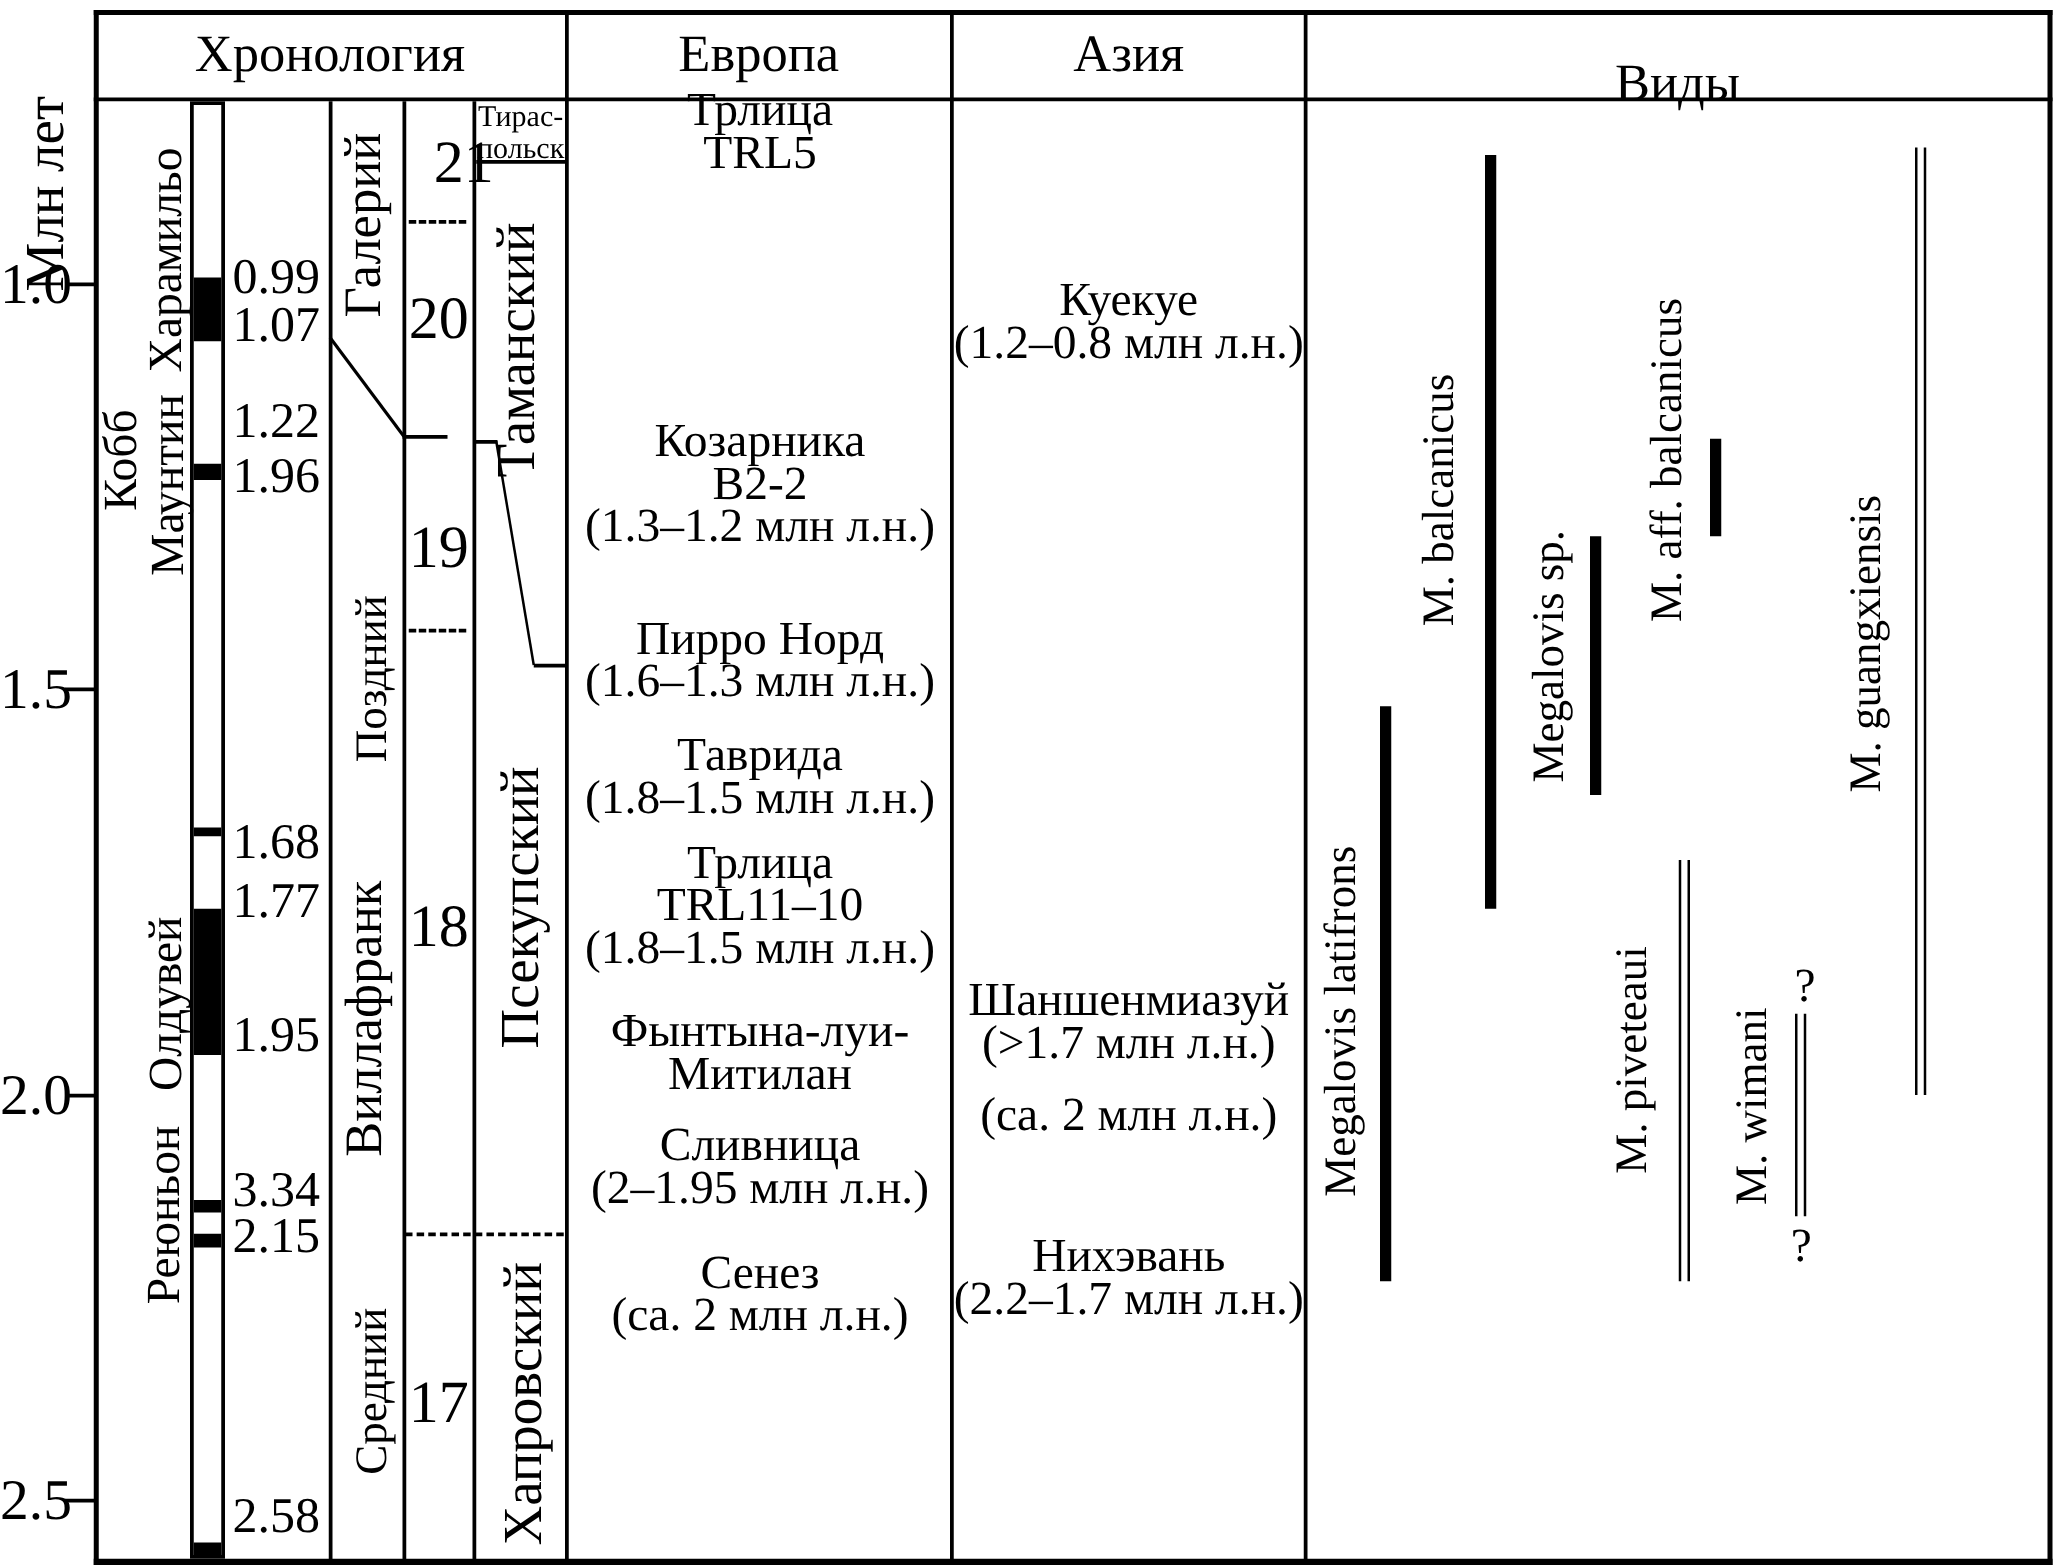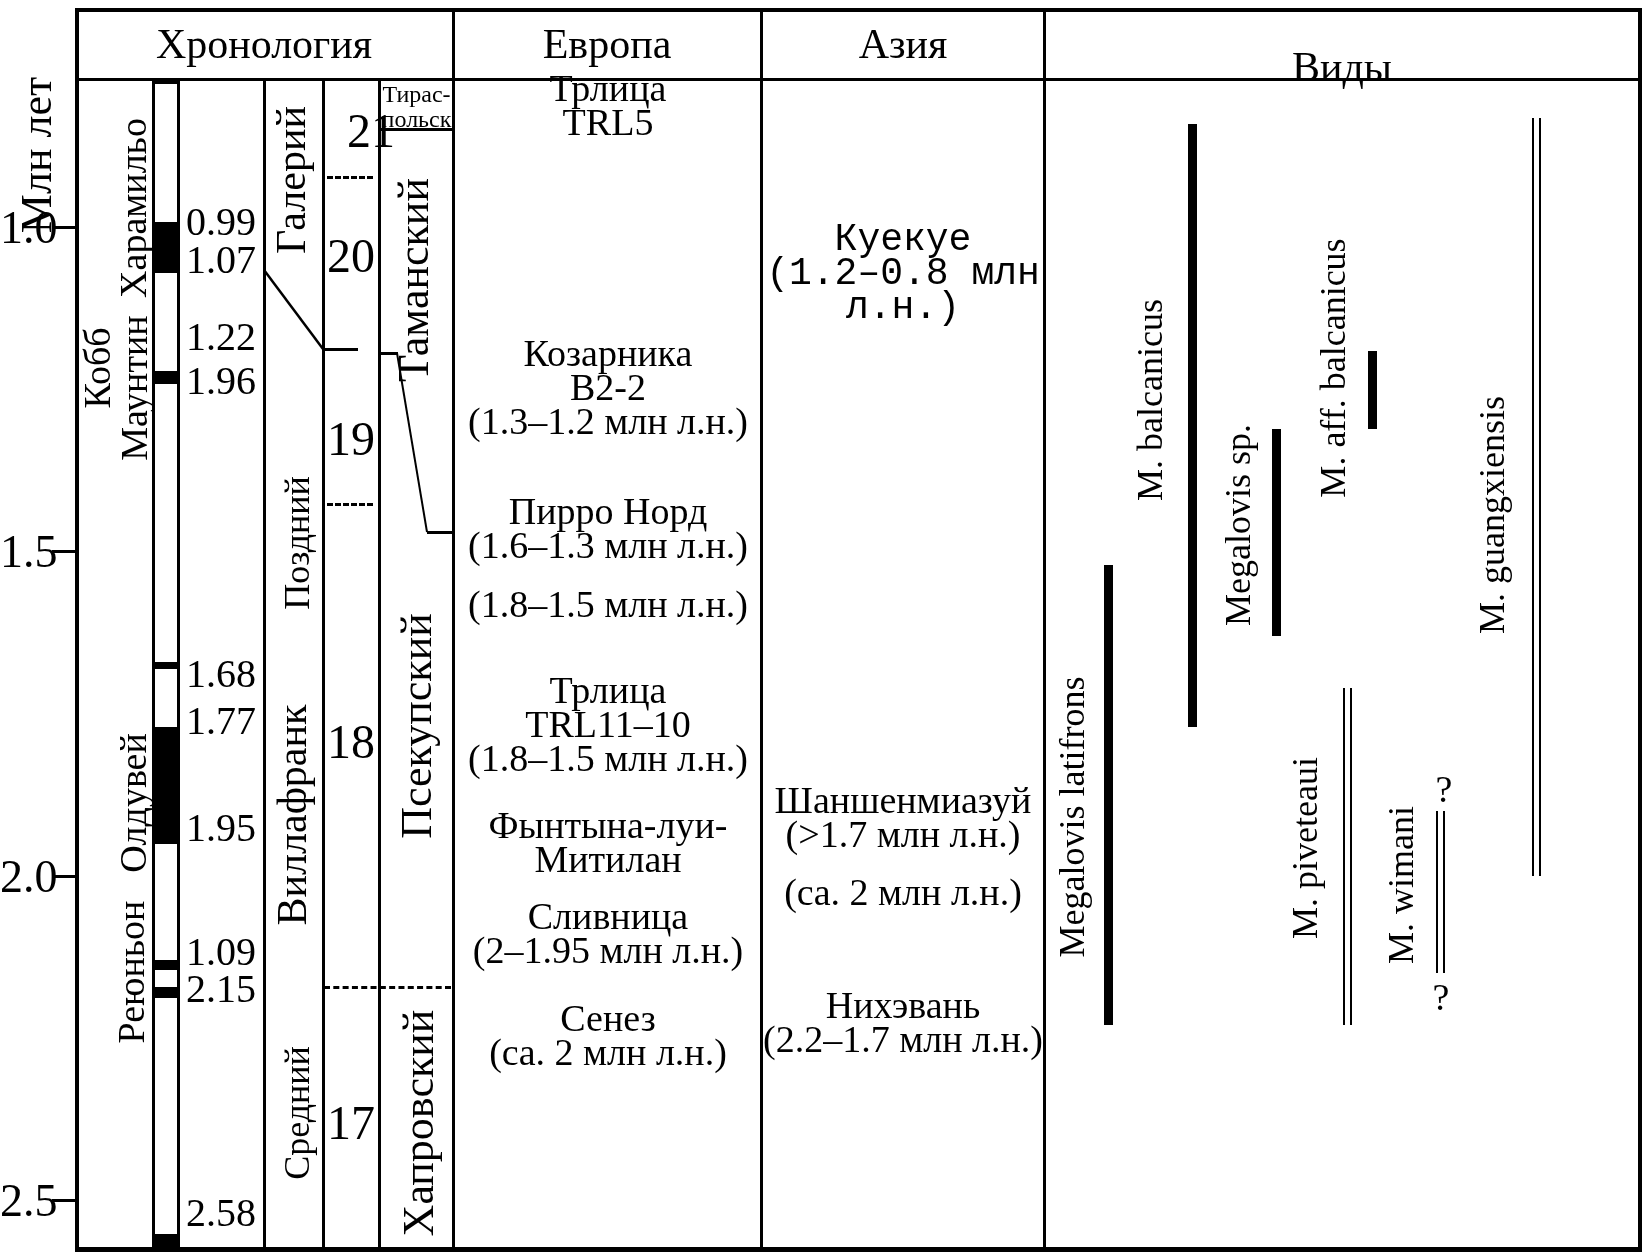--- a/index.html
+++ b/index.html
@@ -75,21 +75,21 @@
   <div class="rot chron" style="left:133px;top:803px;">Олдувей</div>
   <div class="rot chron" style="left:131px;top:972px;">Реюньон</div>
 
   <div class="age" style="top:221px;">0.99</div>
   <div class="age" style="top:259px;">1.07</div>
   <div class="age" style="top:336px;">1.22</div>
   <div class="age" style="top:380px;">1.96</div>
   <div class="age" style="top:673px;">1.68</div>
   <div class="age" style="top:720px;">1.77</div>
   <div class="age" style="top:827px;">1.95</div>
-  <div class="age" style="top:951px;">1.09</div>
+  <div class="age" style="top:951px;">3.34</div>
   <div class="age" style="top:988px;">2.15</div>
   <div class="age" style="top:1212px;">2.58</div>
 
   <div class="rot stage-big" style="left:291px;top:180px;">Галерий</div>
   <div class="rot stage-small" style="left:297px;top:543px;">Поздний</div>
   <div class="rot stage-big" style="left:292px;top:815px;">Виллафранк</div>
   <div class="rot stage-small" style="left:297px;top:1113px;">Средний</div>
 
   <div class="ctr mnq" style="left:351px;top:130px;margin-left:20px;">21</div>
   <div class="ctr mnq" style="left:351px;top:255px;">20</div>
@@ -120,41 +120,42 @@
   <div class="cell eu" style="top:336px;">
       <div>Козарника</div>
       <div>B2-2</div>
       <div>(1.3–1.2 млн л.н.)</div>
     </div>
   <div class="cell eu" style="top:494px;">
       <div>Пирро Норд</div>
       <div>(1.6–1.3 млн л.н.)</div>
     </div>
   <div class="cell eu" style="top:587px;">
+      <div>Таврида</div>
       <div>(1.8–1.5 млн л.н.)</div>
     </div>
   <div class="cell eu" style="top:673px;">
       <div>Трлица</div>
       <div>TRL11–10</div>
       <div>(1.8–1.5 млн л.н.)</div>
     </div>
   <div class="cell eu" style="top:808px;">
       <div>Фынтына-луи-</div>
       <div>Митилан</div>
     </div>
   <div class="cell eu" style="top:899px;">
       <div>Сливница</div>
       <div>(2–1.95 млн л.н.)</div>
     </div>
   <div class="cell eu" style="top:1001px;">
       <div>Сенез</div>
       <div>(ca. 2 млн л.н.)</div>
     </div>
 
-  <div class="cell as" style="top:223px;font-family:Liberation Mono, monospace;">
+  <div class="cell as" style="top:223px;">
       <div>Куекуе</div>
       <div>(1.2–0.8 млн л.н.)</div>
     </div>
   <div class="cell as" style="top:783px;">
       <div>Шаншенмиазуй</div>
       <div>(&gt;1.7 млн л.н.)</div>
     </div>
   <div class="cell as" style="top:875px;">
       <div>(ca. 2 млн л.н.)</div>
     </div>

